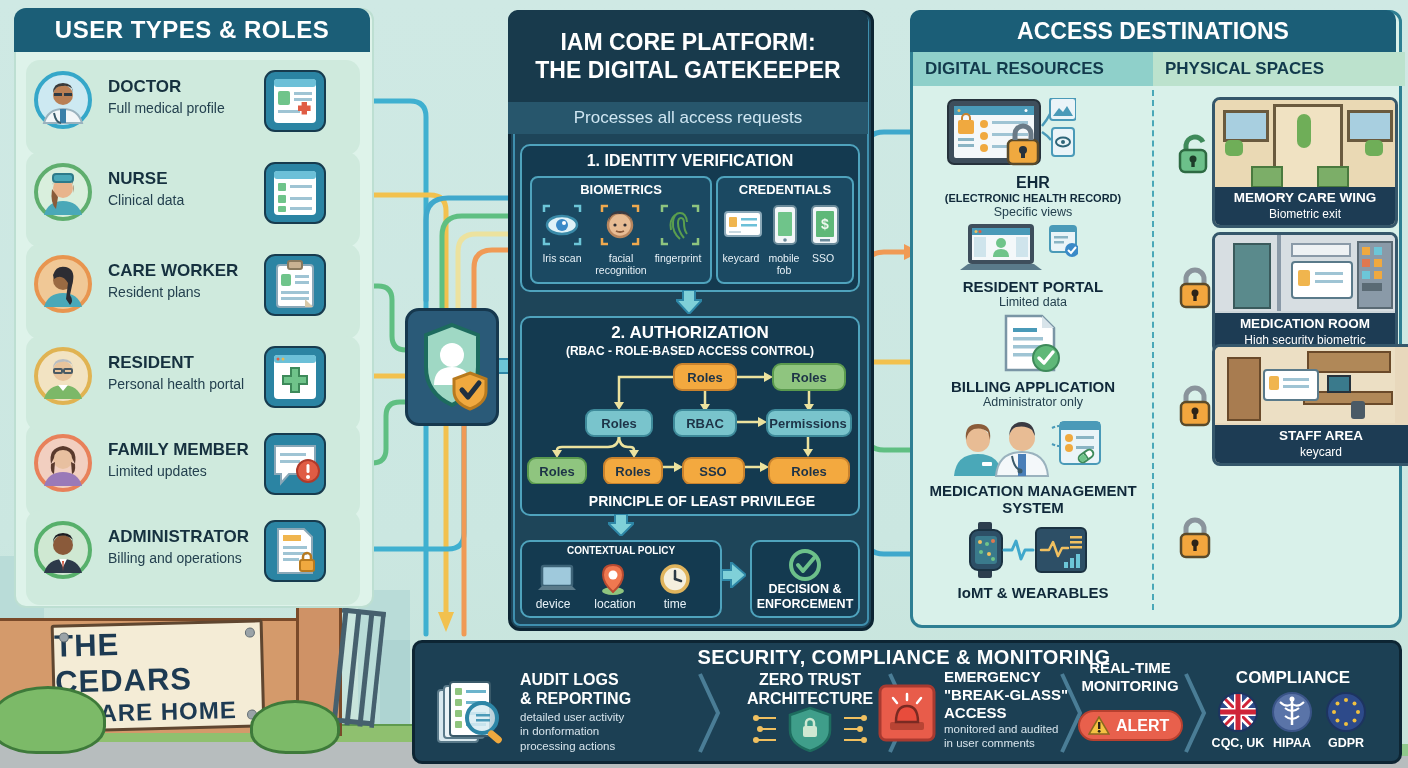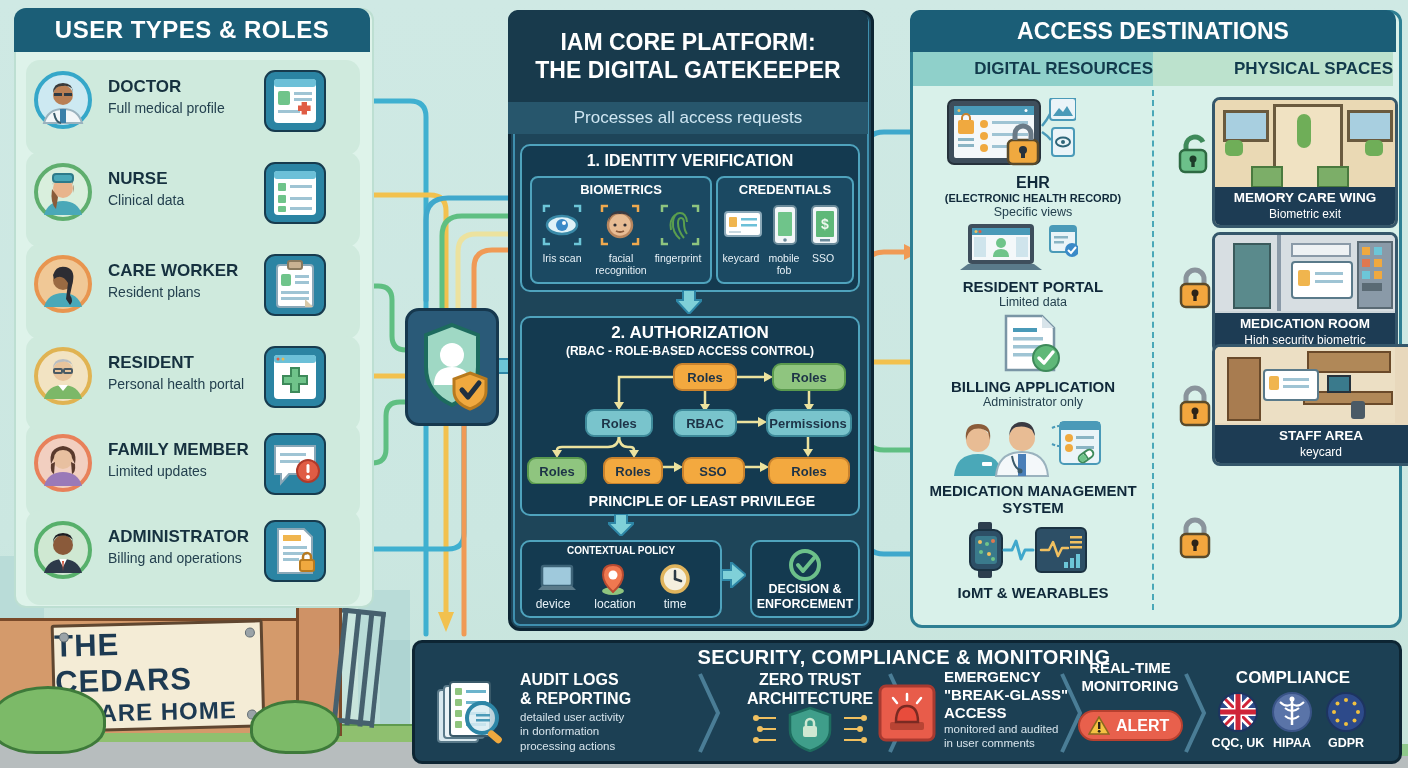--- a/index.html
+++ b/index.html
@@ -26,22 +26,22 @@
   #iam-sub{left:508px;top:102px;width:360px;height:32px;background:#27566c;display:flex;align-items:center;justify-content:center;
            color:#cfe6f2;font-size:17px;}
   .iam-box{position:absolute;background:#143a50;border:2px solid #4fa3bd;border-radius:10px;}
   .iam-box-title{position:absolute;width:100%;text-align:center;color:#fff;font-weight:bold;}
   .sub-box{position:absolute;background:#1b4962;border:2px solid #4fa3bd;border-radius:8px;}
   .mini-label{position:absolute;color:#e8f2f8;font-size:10.5px;text-align:center;line-height:1.15;}
   
   #dest-panel{left:910px;top:10px;width:486px;height:612px;background:#d9f1ea;border:3px solid #2e7f93;border-radius:12px;}
   #dest-head{left:910px;top:10px;width:486px;height:42px;background:#1b5e77;border-radius:10px 10px 0 0;
              display:flex;align-items:center;justify-content:center;color:#fff;font-weight:bold;font-size:23px;}
-  .band{position:absolute;top:52px;height:34px;display:flex;align-items:center;justify-content:flex-end;
-        font-weight:bold;font-size:17px;color:#123a4c;}
+  .band{position:absolute;top:52px;height:34px;display:flex;align-items:center;justify-content:flex-start;
+        font-weight:bold;font-size:17px;color:#123a4c;padding-left:12px;}
   .dig-name{position:absolute;width:220px;text-align:center;font-weight:bold;font-size:14px;color:#10293a;}
   .dig-sub{position:absolute;width:220px;text-align:center;font-size:12.5px;color:#24414f;}
   .room-card{position:absolute;left:1212px;width:180px;border:3px solid #35576b;border-radius:8px;overflow:hidden;background:#e8d9bd;}
   .room-cap{position:absolute;left:0;bottom:0;width:100%;background:#1d3c54;color:#fff;text-align:center;margin-top:16px;}
   .room-cap .n{font-weight:bold;font-size:13.5px;line-height:1.25;padding-top:3px;}
   .room-cap .s{font-size:12px;line-height:1.2;padding-bottom:4px;}
   
   #sec-bar{left:412px;top:640px;width:984px;height:118px;background:#1c4054;border:3px solid #0d2533;border-radius:10px;}
   #sec-title{left:412px;top:646px;width:984px;text-align:center;color:#fff;font-weight:bold;font-size:20px;letter-spacing:.4px;}
   .seg-title{position:absolute;color:#fff;font-weight:bold;font-size:15px;line-height:1.2;}

